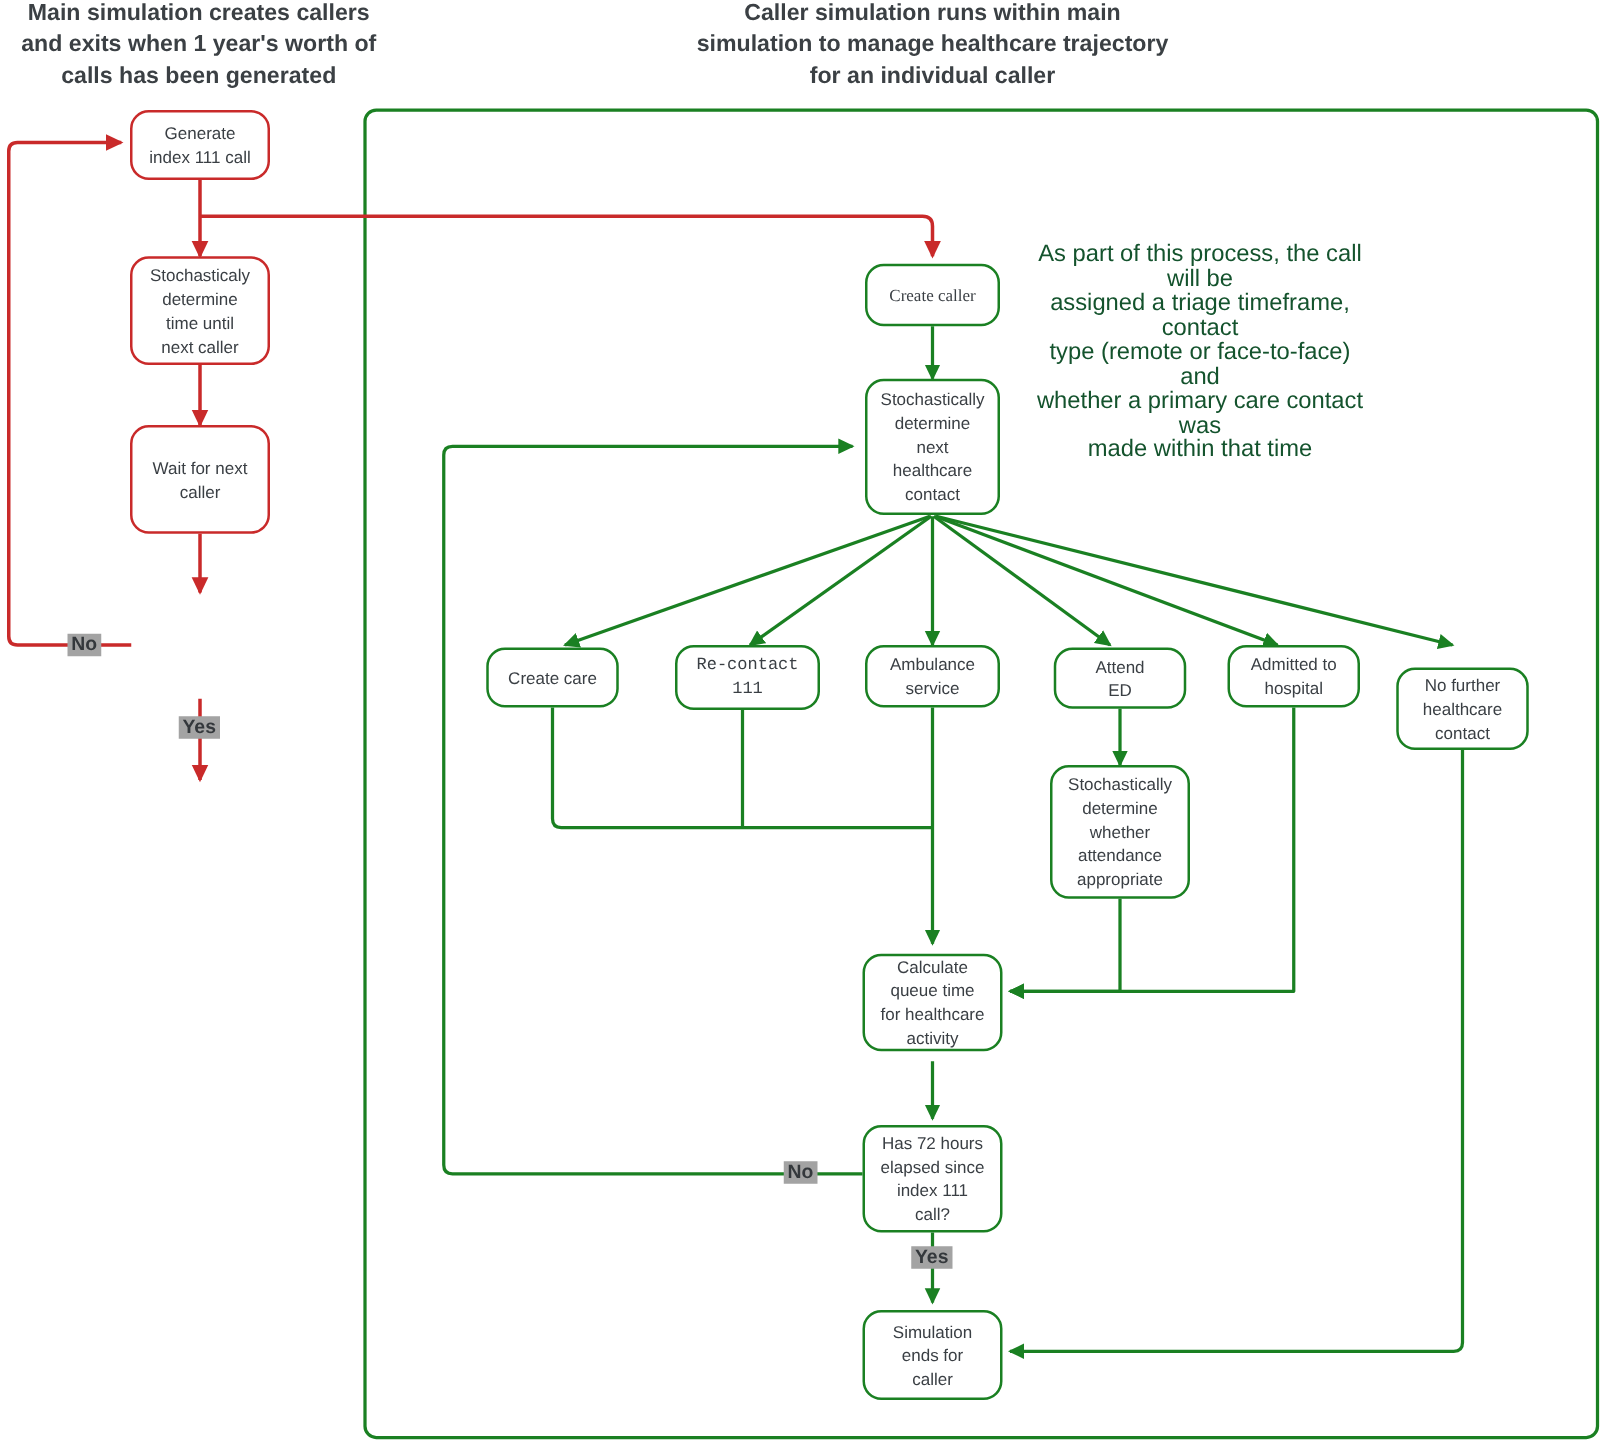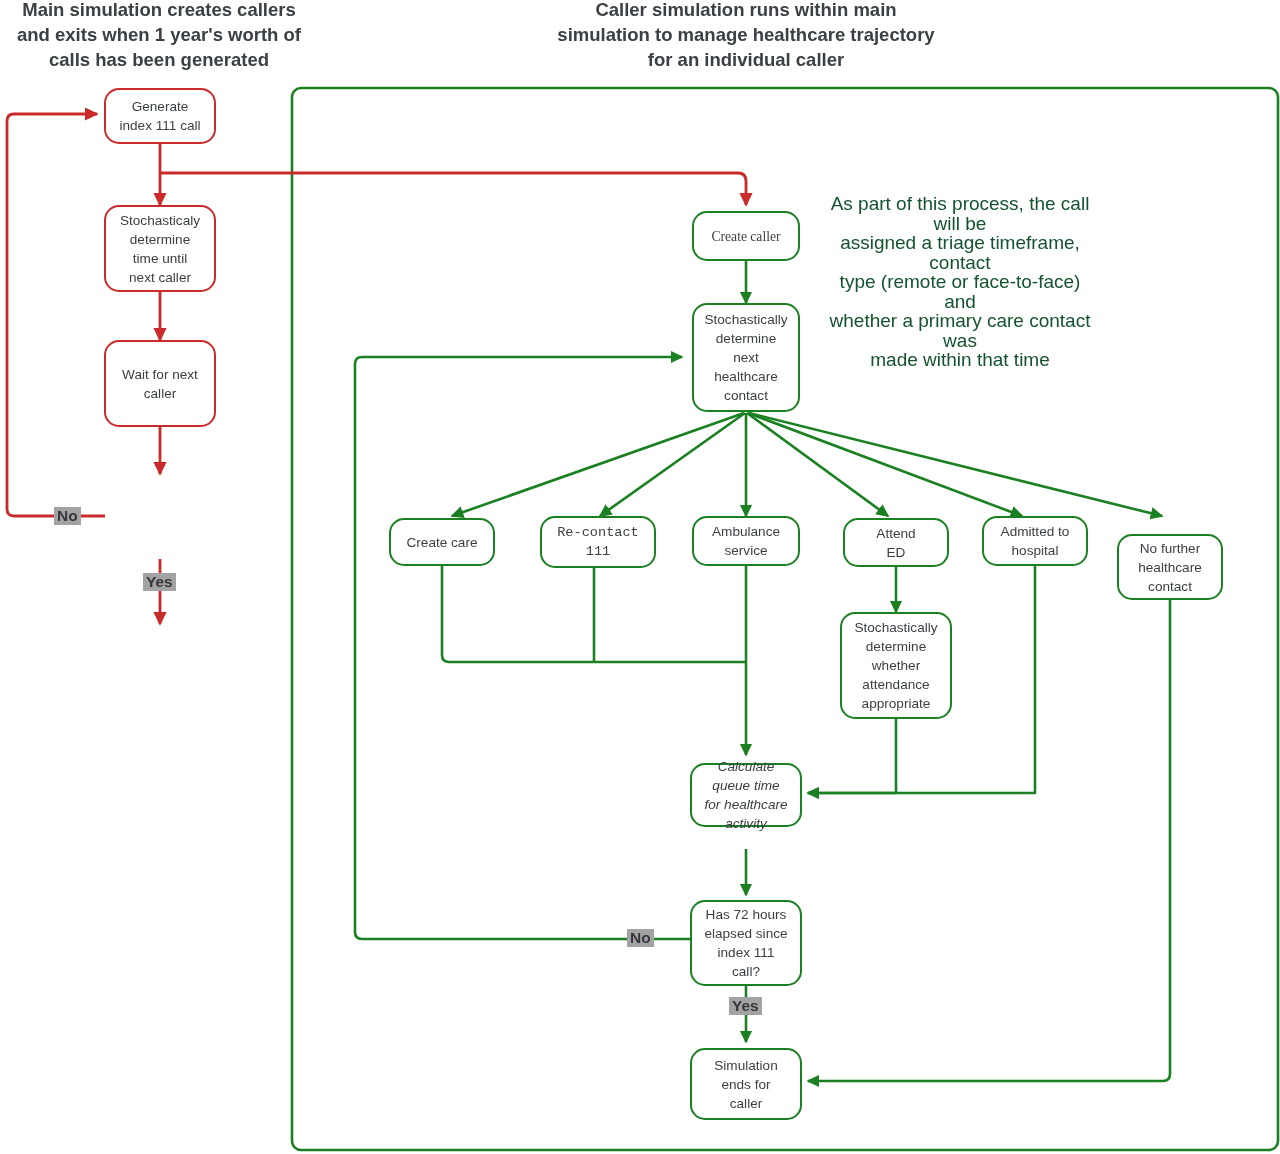--- a/index.html
+++ b/index.html
@@ -185,21 +185,21 @@
   <div class="node green" style="left:1117px;top:518px;width:106px;height:66px;margin-top:16px;">No further
 healthcare
 contact</div>
 
   <div class="node green" style="left:840px;top:612px;width:112px;height:107px;">Stochastically
 determine
 whether
 attendance
 appropriate</div>
 
-  <div class="node green" style="left:690px;top:763px;width:112px;height:64px;font-style:italic;">Calculate
+  <div class="node green" style="left:690px;top:763px;width:112px;height:78px;">Calculate
 queue time
 for healthcare
 activity</div>
 
   <div class="node green" style="left:690px;top:900px;width:112px;height:86px;">Has 72 hours
 elapsed since
 index 111
 call?</div>
 
   <div class="node green" style="left:690px;top:1048px;width:112px;height:72px;">Simulation

